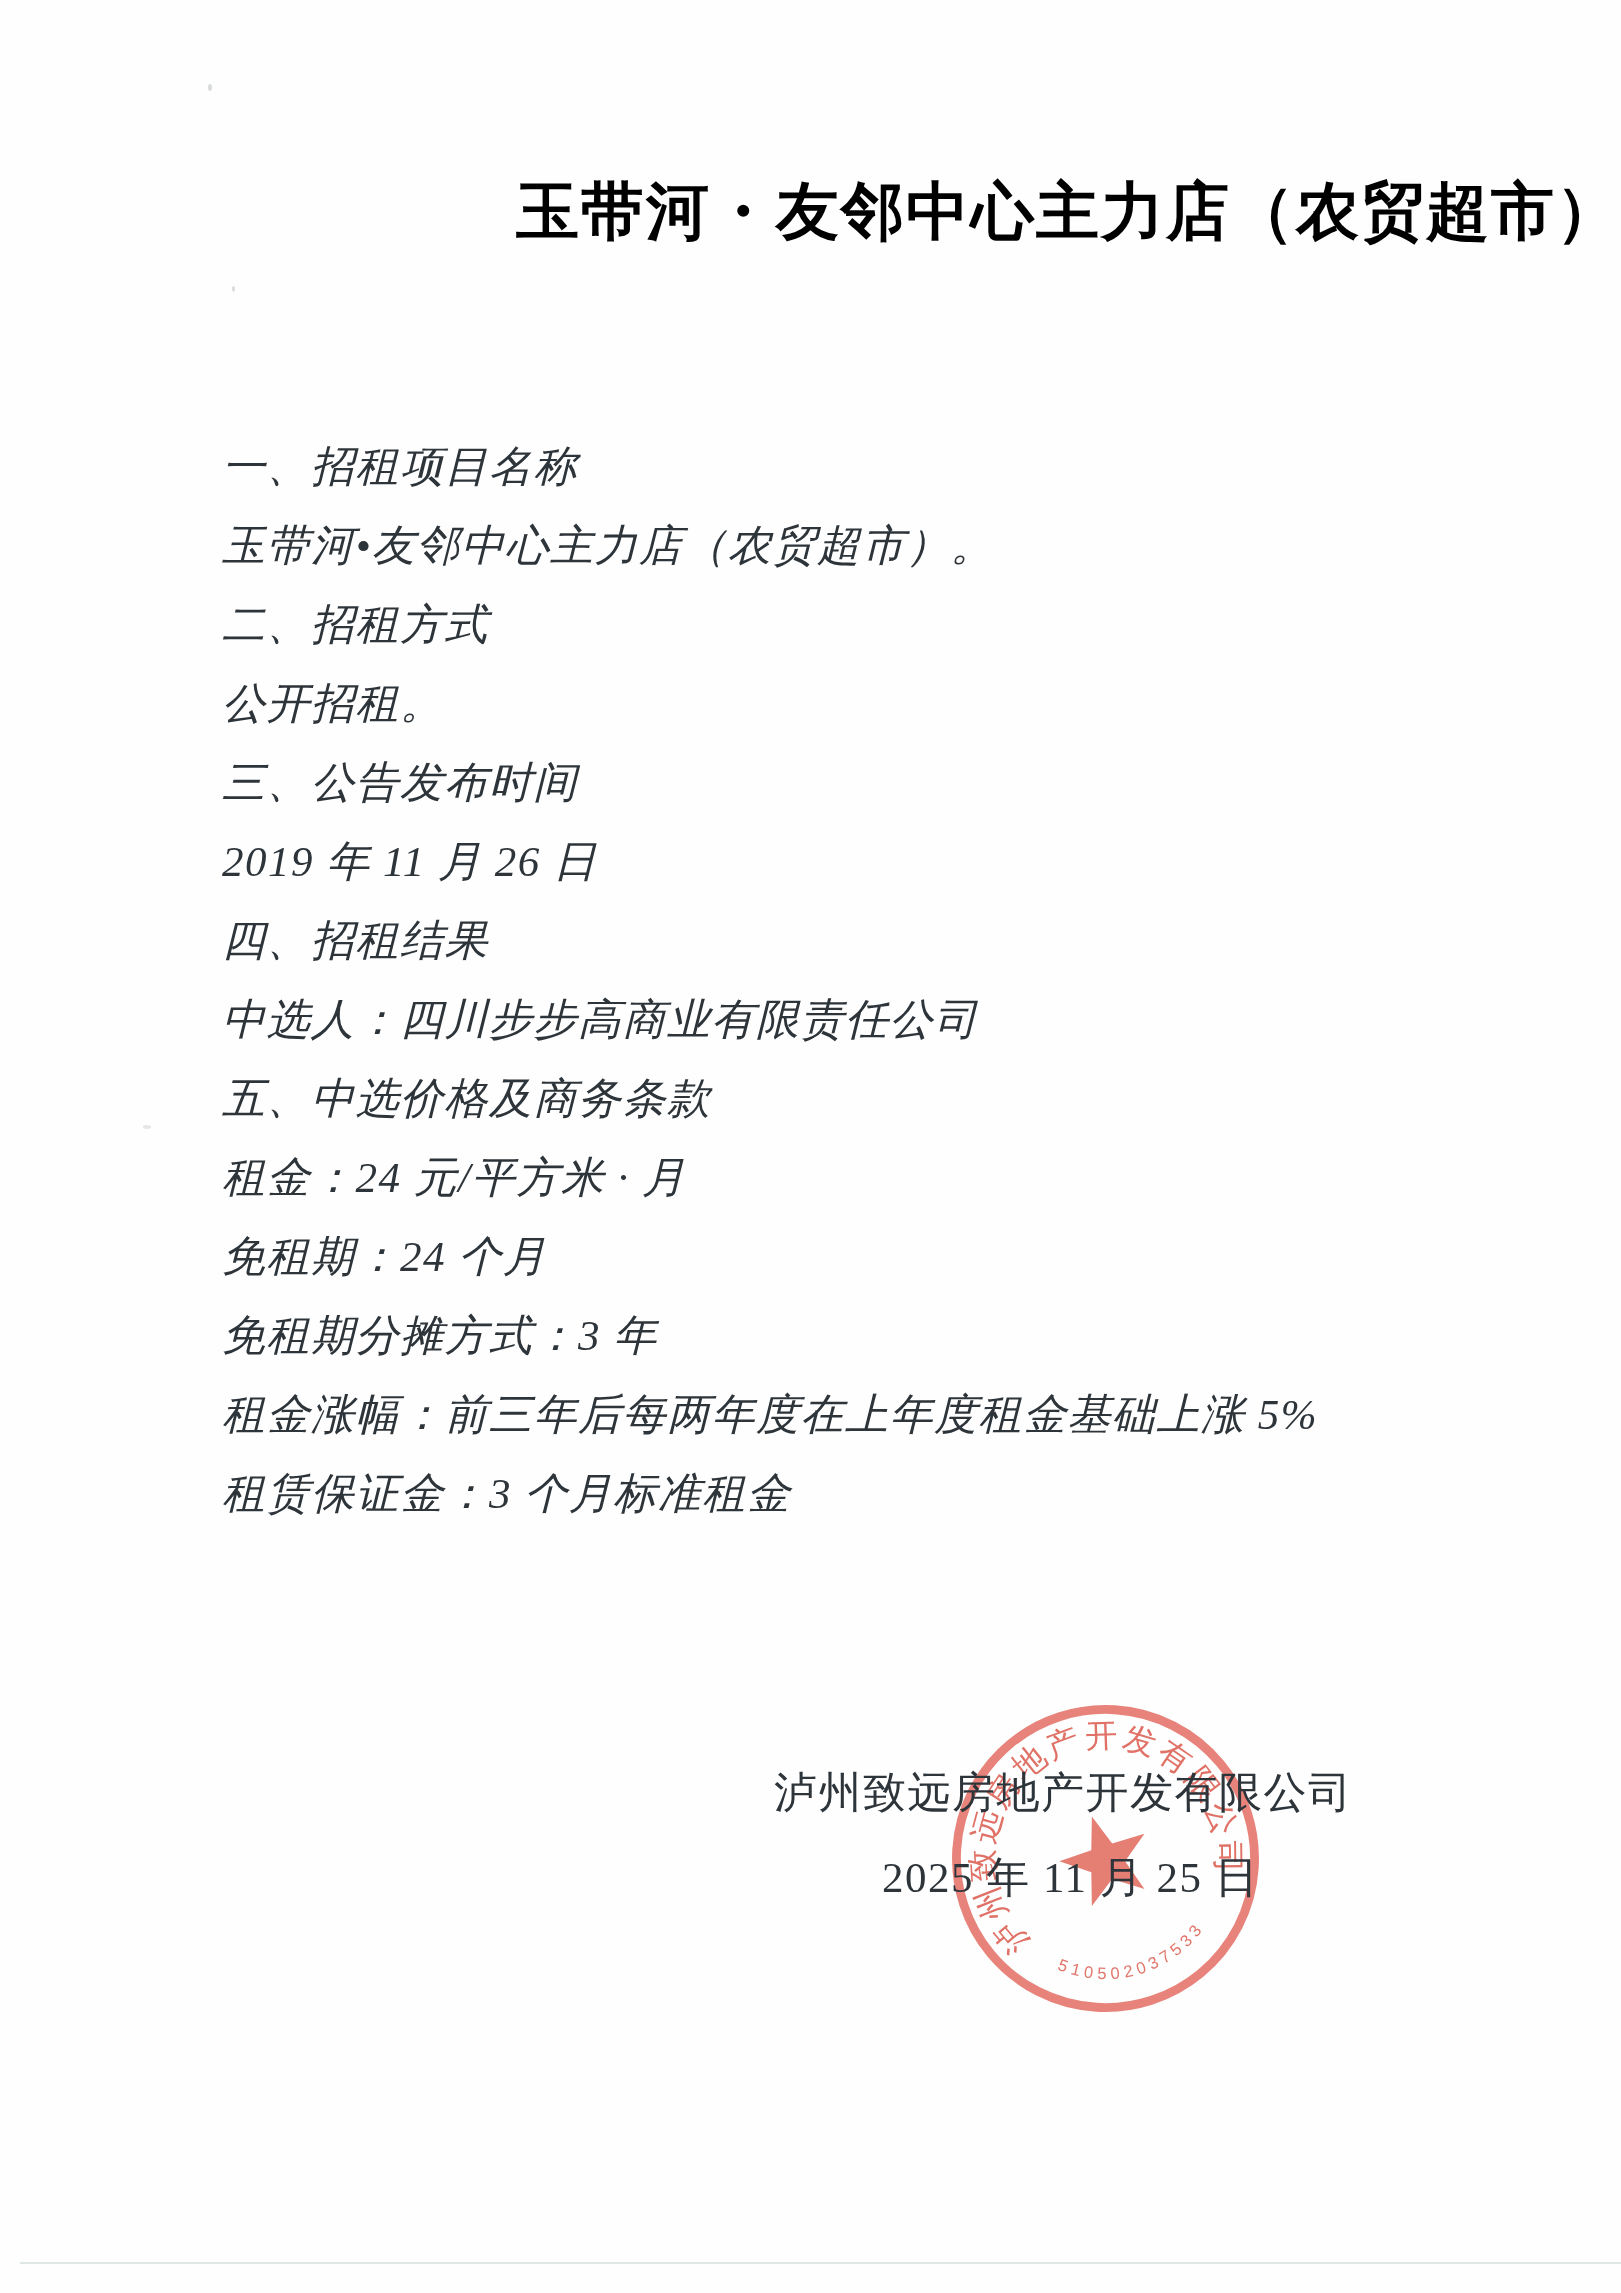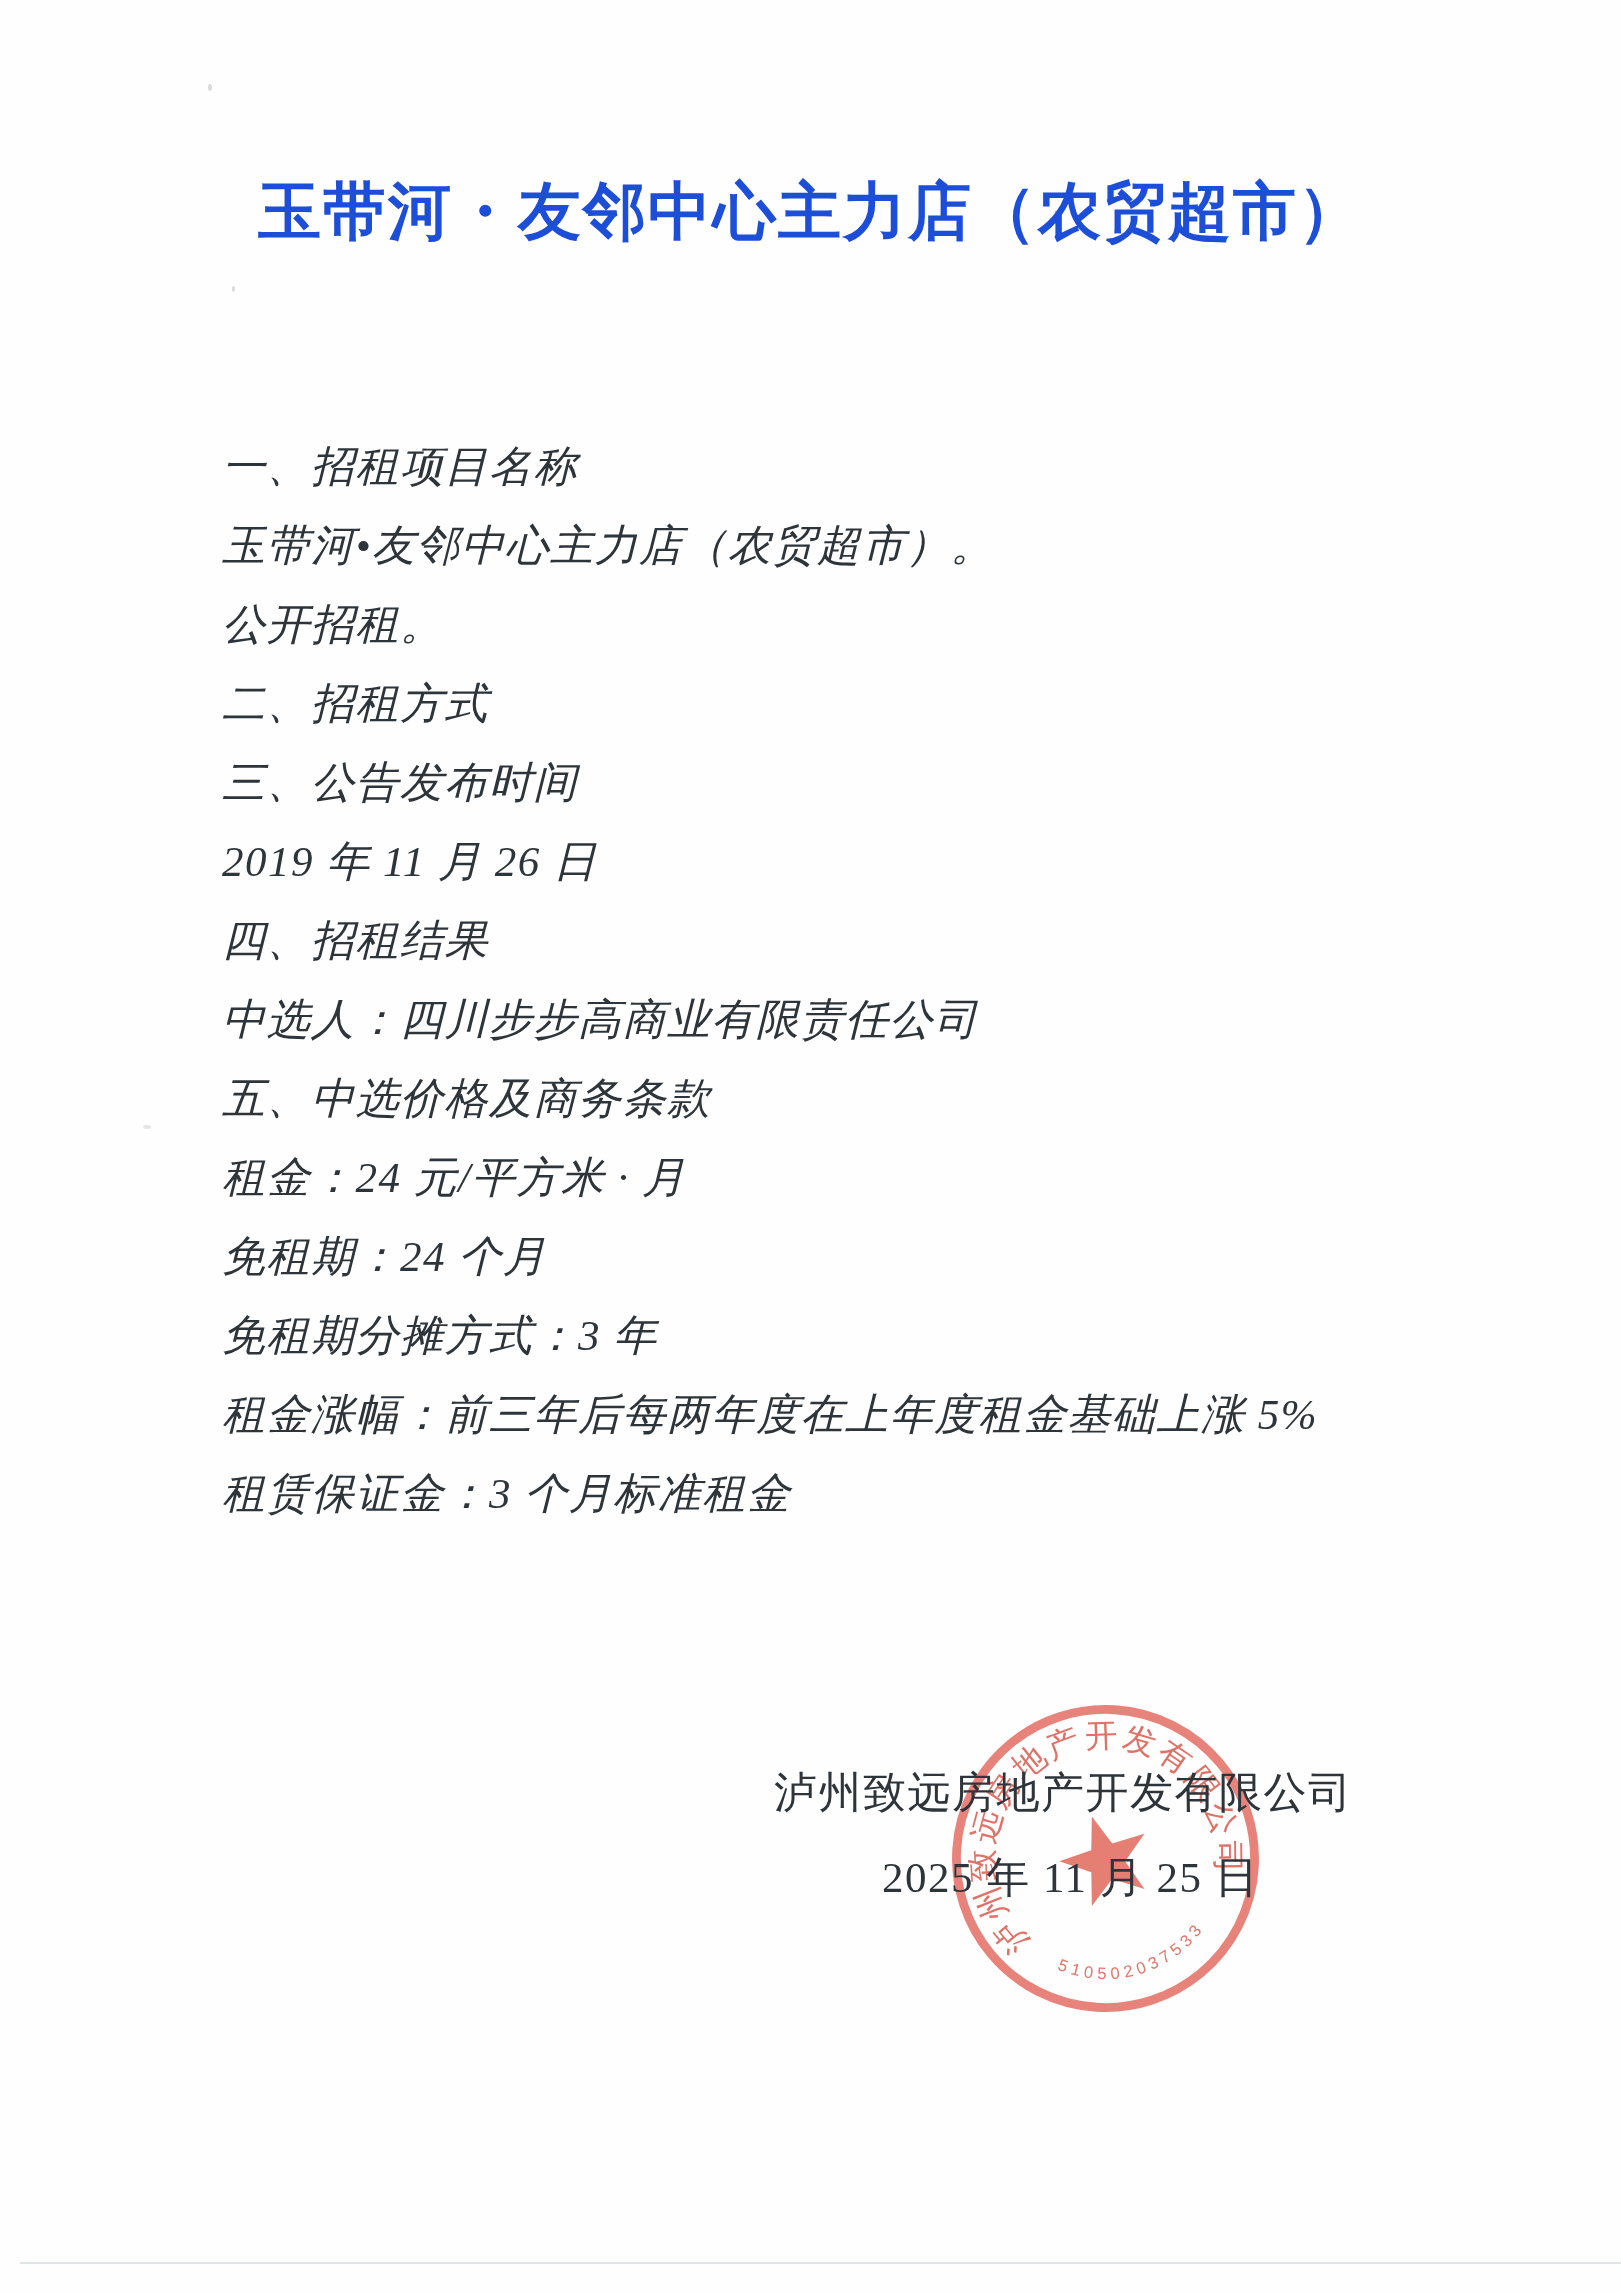--- a/index.html
+++ b/index.html
@@ -8,23 +8,23 @@
     width:1621px;height:2294px;
     margin:0 auto;
     background:#fefefe;
     overflow:hidden;
     font-family:"Liberation Serif","DejaVu Serif",serif;
     color:#2d343a;
   }
   .title{
     position:absolute;
     top:165px;left:0;width:1621px;
-    text-align:center;
+    text-align:right;
     font-weight:bold;
-    color:#1d4ed8;
+    color:#000000;
   }
   .title-line1{
     font-size:63px;
     line-height:94px;
     letter-spacing:2px;
   }
   .title-line2{
     font-size:63px;
     line-height:92px;
     letter-spacing:29px;
@@ -81,22 +81,22 @@
 
 <div class="page">
 
   <div class="title">
     <div class="title-line1">玉带河・友邻中心主力店（农贸超市）</div>
   </div>
 
   <div class="body-text">
       <div class="body-line">一、招租项目名称</div>
       <div class="body-line">玉带河•友邻中心主力店（农贸超市）。</div>
+      <div class="body-line">二、招租方式</div>
       <div class="body-line">公开招租。</div>
-      <div class="body-line">二、招租方式</div>
       <div class="body-line">三、公告发布时间</div>
       <div class="body-line">2019 年 11 月 26 日</div>
       <div class="body-line">四、招租结果</div>
       <div class="body-line">中选人：四川步步高商业有限责任公司</div>
       <div class="body-line">五、中选价格及商务条款</div>
       <div class="body-line">租金：24 元/平方米 · 月</div>
       <div class="body-line">免租期：24 个月</div>
       <div class="body-line">免租期分摊方式：3 年</div>
       <div class="body-line">租金涨幅：前三年后每两年度在上年度租金基础上涨 5%</div>
       <div class="body-line">租赁保证金：3 个月标准租金</div>

